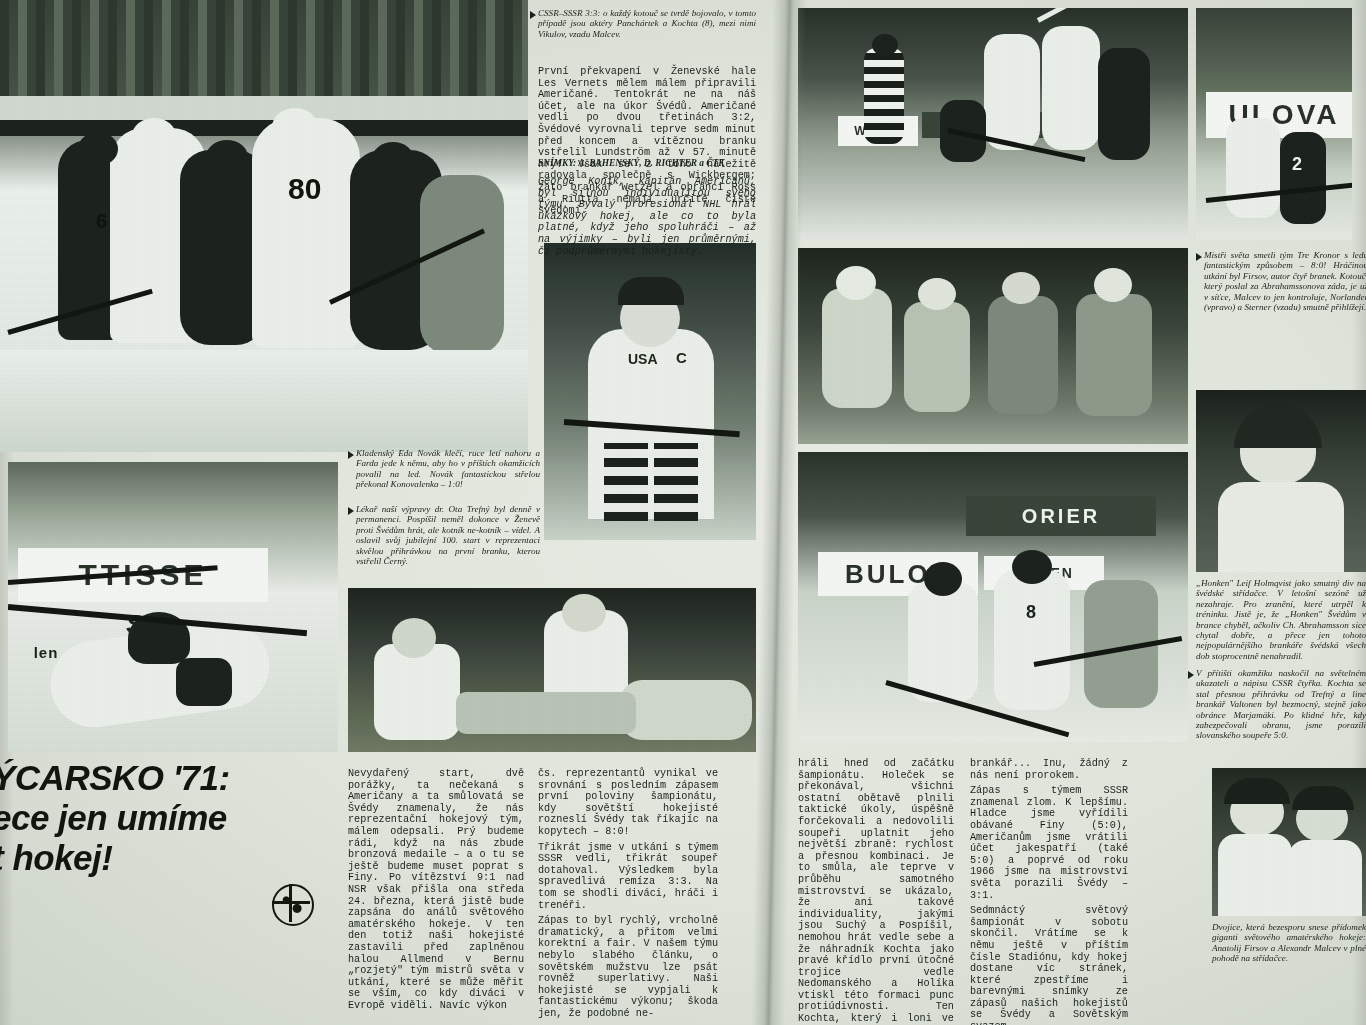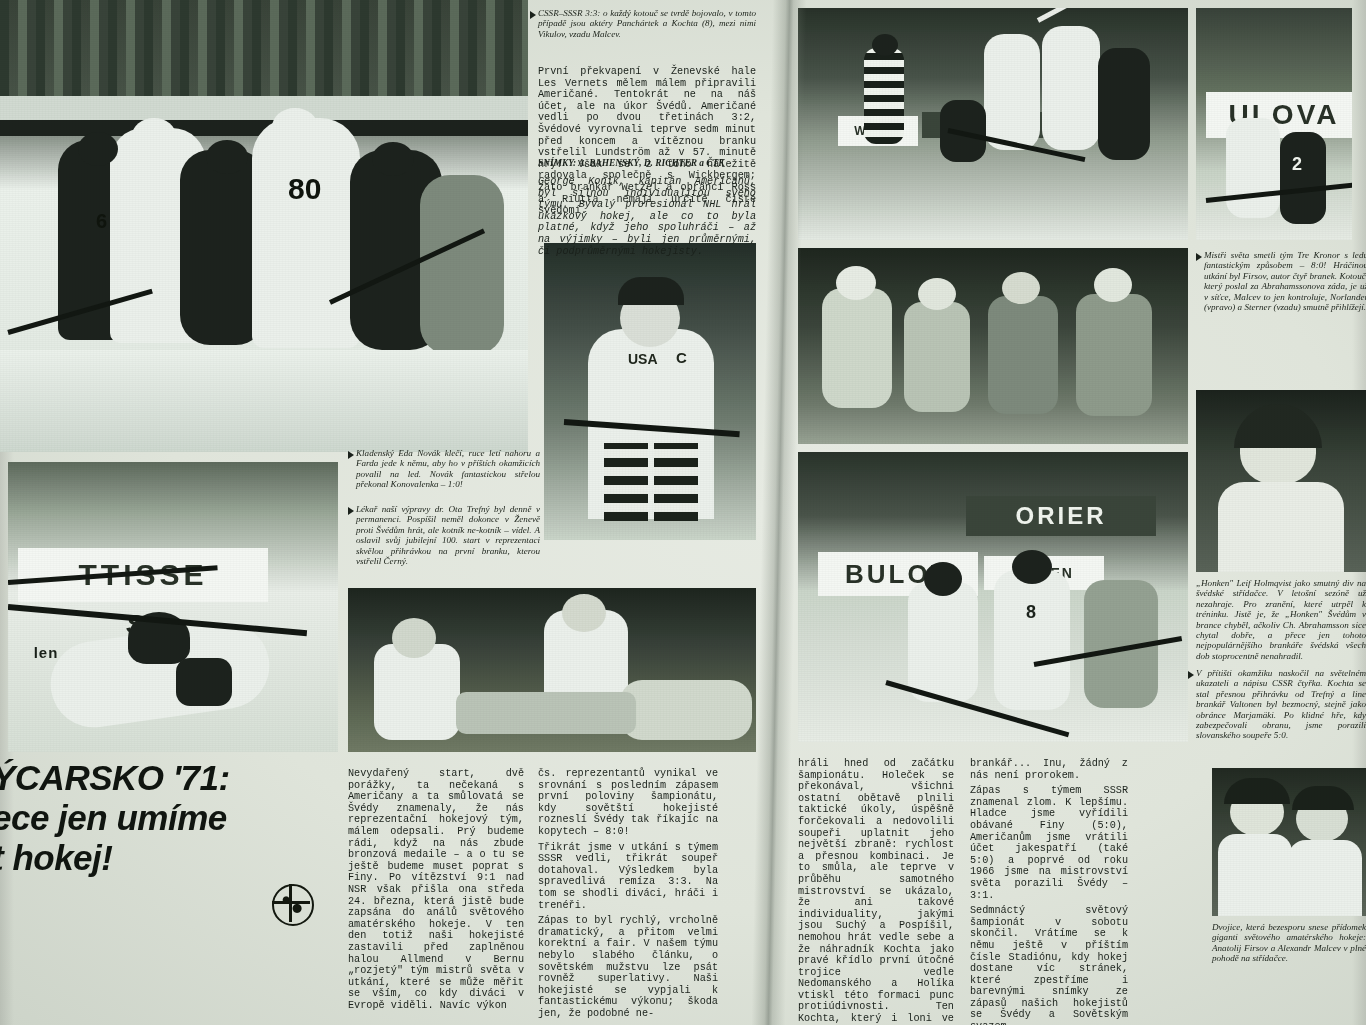--- a/index.html
+++ b/index.html
@@ -267,21 +267,21 @@
     <div class="photo" style="left:412px;top:390px;width:170px;height:182px;">
       <div class="inner" style="background:linear-gradient(180deg,#1d241e 0%,#3a443a 40%,#5a6459 100%);"></div>
       <div class="sil" style="left:44px;top:24px;width:76px;height:70px;border-radius:50% 50% 44% 44%;background:#dfe4da;"></div>
       <div class="sil" style="left:38px;top:14px;width:88px;height:44px;border-radius:44px 44px 0 0;background:#232a23;"></div>
       <div class="sil light" style="left:22px;top:92px;width:126px;height:92px;border-radius:26px 26px 0 0;background:#e7ebe4;"></div>
       <div class="grainwrap"></div>
     </div>
 
     <div class="photo" style="left:14px;top:452px;width:390px;height:290px;">
       <div class="inner" style="background:linear-gradient(180deg,#2b342c 0%,#4b554b 22%,#c9d3c8 48%,#e5eae3 100%);"></div>
-      <div class="board boarddark" style="left:168px;top:44px;width:190px;height:40px;font-size:24px;letter-spacing:3px;">
+      <div class="board boarddark" style="left:168px;top:44px;width:190px;height:40px;font-size:20px;letter-spacing:3px;">
         <span>ORIER</span>
       </div>
       <div class="board" style="left:20px;top:100px;width:160px;height:44px;font-size:26px;letter-spacing:3px;">
         <span>BULOV</span>
       </div>
       <div class="board" style="left:186px;top:104px;width:120px;height:34px;font-size:14px;letter-spacing:2px;">
         <span>UHREN</span>
       </div>
 
       <div class="sil light" style="left:110px;top:130px;width:70px;height:120px;border-radius:20px;"></div>

